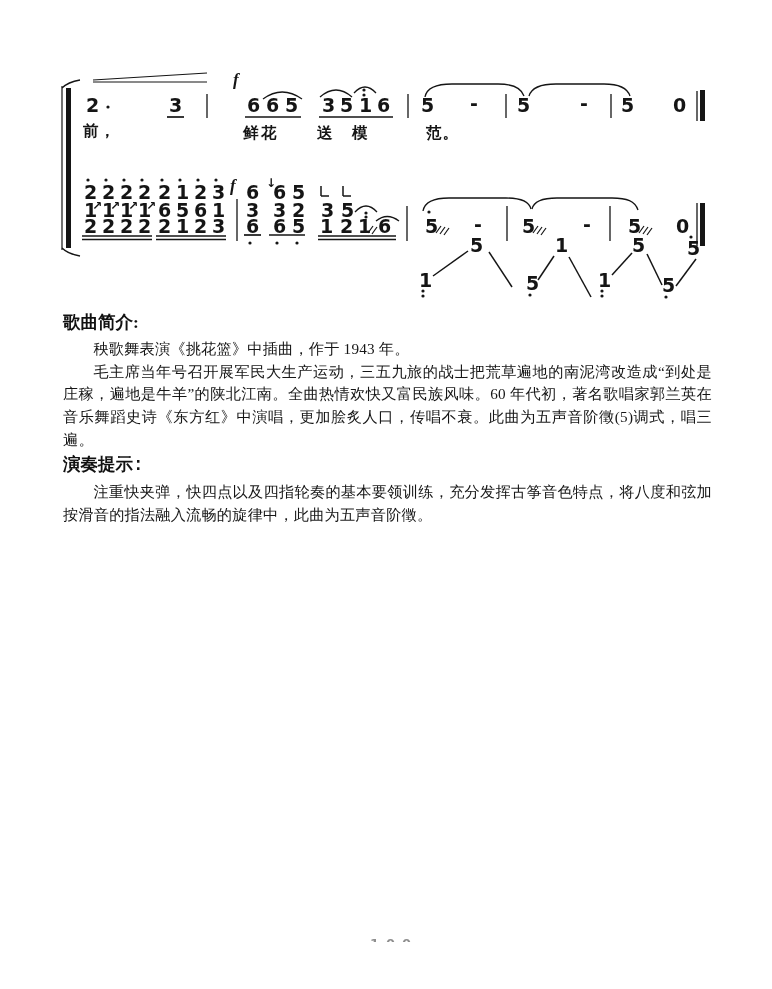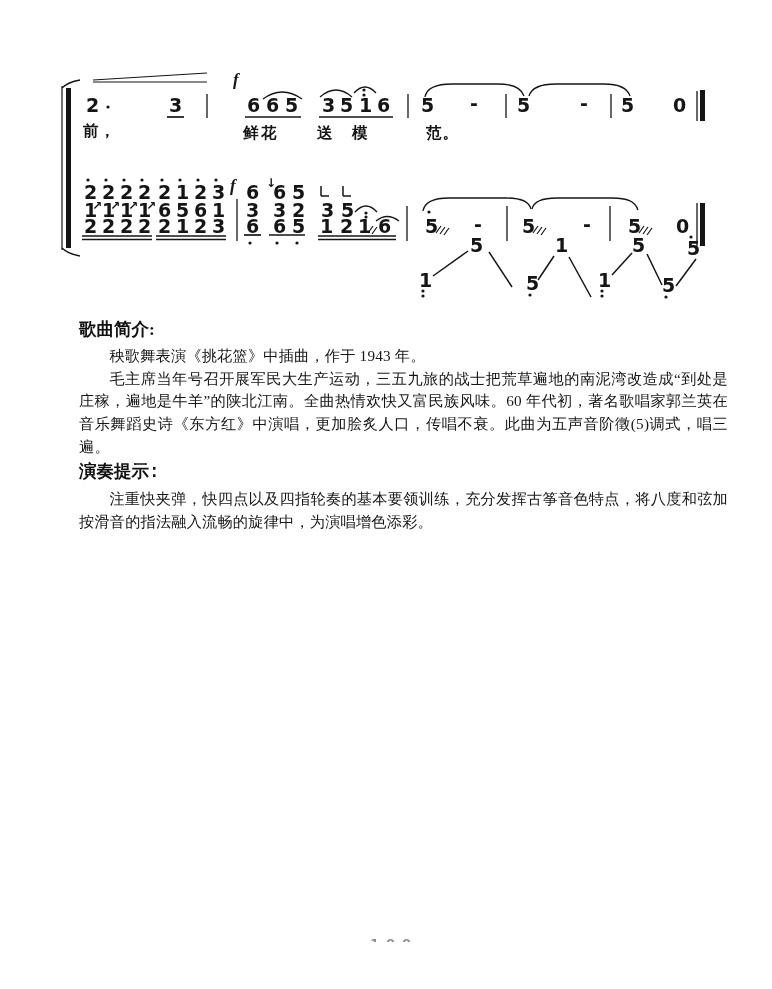--- a/index.html
+++ b/index.html
@@ -5,21 +5,21 @@
   html,body{margin:0;padding:0;background:#fff;}
   .page{position:relative;width:772px;height:989px;background:#ffffff;overflow:hidden;
         font-family:"Liberation Serif",serif;color:#151515;}
   .score{position:absolute;left:0;top:0;width:772px;height:310px;}
   .score svg{position:absolute;left:0;top:0;}
   .tk{position:absolute;font:700 19px "DejaVu Sans",sans-serif;color:#151515;
       white-space:pre;line-height:1;}
   .tk.lyric{font:700 15.5px "Liberation Serif",serif;letter-spacing:1px;}
   .tk.dyn{font:italic 700 17px "Liberation Serif",serif;}
   .tk.arrow{font:700 12px "DejaVu Sans",sans-serif;}
-  .notes{position:absolute;left:63px;top:319px;width:649px;margin-left:16px;}
+  .notes{position:absolute;left:63px;top:312px;width:649px;}
   .notes h3{margin:0 0 4px 0;font:700 17.5px/1.25 "Liberation Serif",serif;color:#111;}
   .notes p{margin:0;font:500 15.2px/22.8px "Liberation Serif",serif;color:#161616;
            text-align:justify;text-indent:2em;letter-spacing:.2px;}
   .notes h3.second{margin-top:3px;font-family:Liberation Mono, monospace;}
   .footer-marks{position:absolute;left:370px;top:936px;height:6px;overflow:hidden;
                 font:700 13px "DejaVu Sans",sans-serif;letter-spacing:7px;
                 color:#333;opacity:.55;}
 </style>
 </head>
 <body>
@@ -196,18 +196,18 @@
         <span class="tk" style="left: 598px; top: 271px;">1</span>
         <span class="tk" style="left: 662px; top: 276px;">5</span>
       </div>
   </div>
 
   <section class="notes">
     <h3>歌曲简介:</h3>
     <p>秧歌舞表演《挑花篮》中插曲，作于 1943 年。</p>
     <p>毛主席当年号召开展军民大生产运动，三五九旅的战士把荒草遍地的南泥湾改造成“到处是庄稼，遍地是牛羊”的陕北江南。全曲热情欢快又富民族风味。60 年代初，著名歌唱家郭兰英在音乐舞蹈史诗《东方红》中演唱，更加脍炙人口，传唱不衰。此曲为五声音阶徵(5)调式，唱三遍。</p>
     <h3 class="second">演奏提示:</h3>
-    <p>注重快夹弹，快四点以及四指轮奏的基本要领训练，充分发挥古筝音色特点，将八度和弦加按滑音的指法融入流畅的旋律中，为演唱增色添彩。</p>
+    <p>注重快夹弹，快四点以及四指轮奏的基本要领训练，充分发挥古筝音色特点，将八度和弦加按滑音的指法融入流畅的旋律中，此曲为五声音阶徵。</p>
   </section>
 
   <div class="footer-marks">100</div>
 
 </div>
 
 </body></html>

